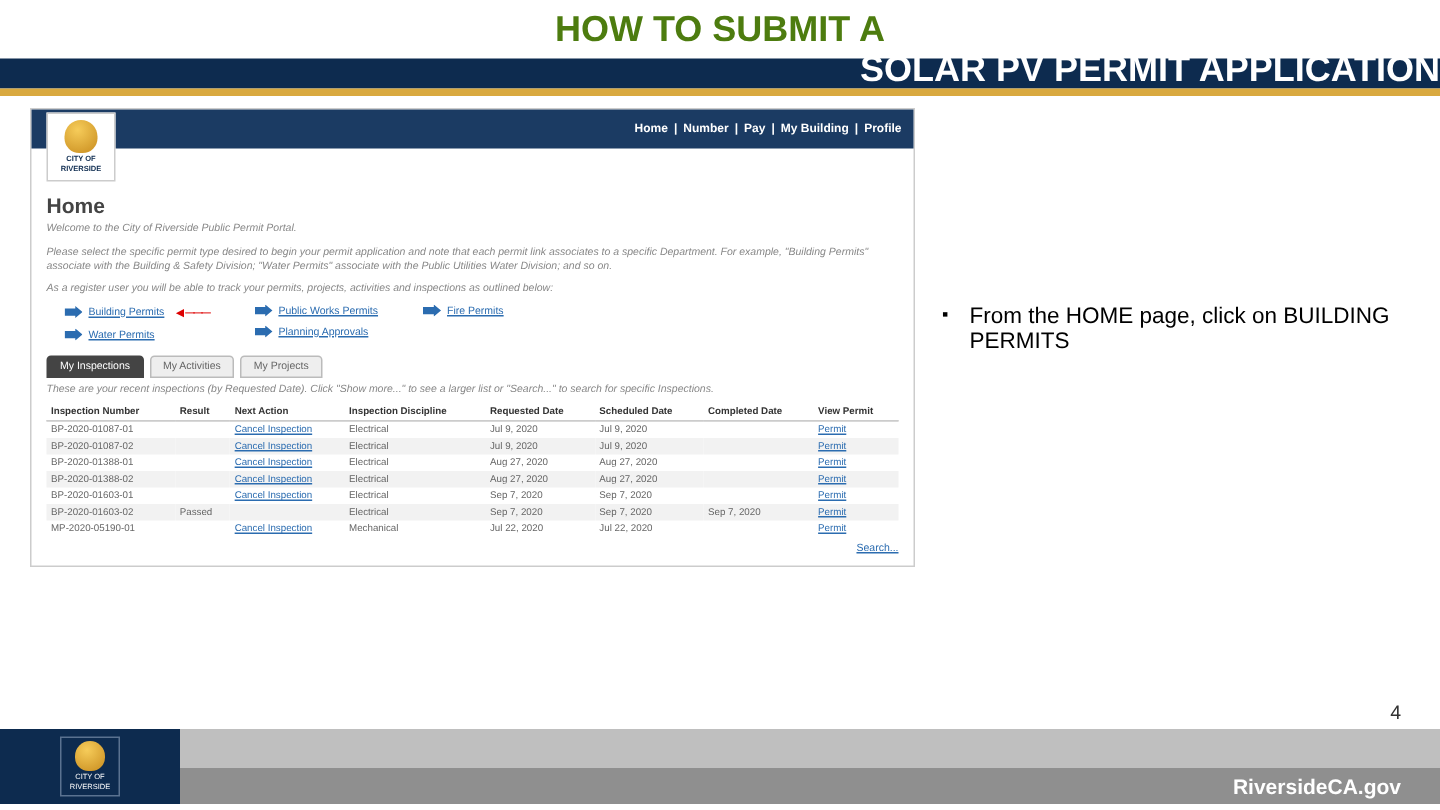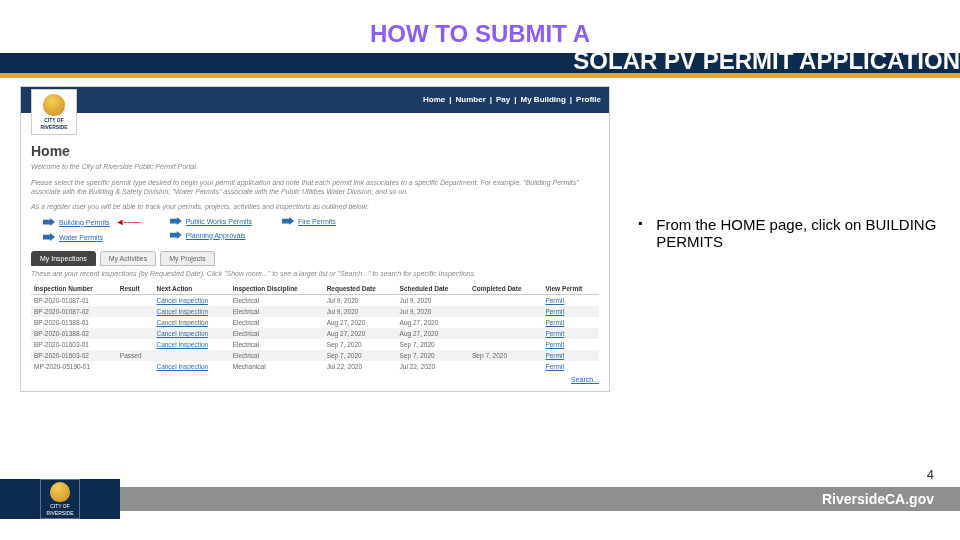--- a/index.html
+++ b/index.html
@@ -1,25 +1,25 @@
 <!DOCTYPE html>
 <html><head>
 <meta charset="utf-8">
 <style>
   * { box-sizing: border-box; margin: 0; padding: 0; }
   body { width: 960px; height: 540px; font-family: Arial, sans-serif; background: #fff; position: relative; overflow: hidden; }
 
   
   .title-wrap { width: 100%; }
-  .title { font-weight: bold; font-size: 24px; text-align: center; line-height: 1.2; padding: 20px 0 4px; color: #8b5cf6; }
+  .title { font-weight: bold; font-size: 24px; text-align: center; line-height: 1.2; padding: 6px 0 4px; color: #4d7c0f; }
   .navy-band { background: #0d2b4f; height: 20px; width: 100%; }
   .gold-band { background: #d9a93f; height: 5px; width: 100%; }
 
   
-  .body { display: flex; padding: 8px 20px 0 20px; gap: 28px; }
+  .body { display: flex; padding: 8px 20px 0 20px; gap: 18px; }
   .left { flex: 0 0 590px; border: 1px solid #ccc; background: #fff; font-size: 8px; color: #666; position: relative; }
   .right { flex: 1; padding-top: 130px; }
 
   
   .portal-nav { background: #1b3b63; height: 26px; display: flex; align-items: center; justify-content: flex-end; color: #fff; font-size: 8px; font-weight: bold; padding: 0 8px; gap: 4px; }
   .portal-nav span { white-space: nowrap; }
   .portal-logo { position: absolute; top: 2px; left: 10px; width: 46px; height: 46px; background: #fff; border: 1px solid #ccc; display: flex; flex-direction: column; align-items: center; justify-content: center; }
   .portal-logo .bell { width: 22px; height: 22px; background: radial-gradient(circle at 40% 30%, #f6cc5a, #c88c1e); border-radius: 50% 50% 45% 45%; }
   .portal-logo .txt { font-size: 5px; color: #0d2b4f; font-weight: bold; margin-top: 1px; }
 
@@ -47,21 +47,21 @@
   tr.alt { background: #f2f2f2; }
   .lnk { color: #2b6cb0; text-decoration: underline; }
   .search-link { text-align: right; font-size: 7px; margin-top: 4px; }
 
   
   .instr { display: flex; gap: 14px; font-size: 15px; font-weight: 500; color: #000; }
   .bullet { font-size: 12px; }
 
   
   .page-num { position: absolute; right: 26px; bottom: 58px; font-size: 13px; color: #333; }
-  .footer { position: absolute; bottom: 16px; left: 0; right: 0; height: 50px; display: flex; align-items: center; }
+  .footer { position: absolute; bottom: 4px; left: 0; right: 0; height: 50px; display: flex; }
   .footer-left { width: 120px; background: #0d2b4f; display: flex; align-items: center; justify-content: center; }
   .footer-logo { width: 40px; height: 40px; border: 1px solid #5a7290; display: flex; flex-direction: column; align-items: center; justify-content: center; }
   .footer-logo .bell { width: 20px; height: 20px; background: radial-gradient(circle at 40% 30%, #f6cc5a, #c88c1e); border-radius: 50% 50% 45% 45%; }
   .footer-logo .txt { font-size: 5px; color: #fff; margin-top: 1px; }
   .footer-right { flex: 1; display: flex; flex-direction: column; }
   .footer-gray-top { flex: 1; background: #bfbfbf; }
   .footer-gray-bot { height: 24px; background: #8f8f8f; display: flex; align-items: center; justify-content: flex-end; padding-right: 26px; color: #fff; font-weight: bold; font-size: 14px; }
 </style>
 </head>
 <body>

